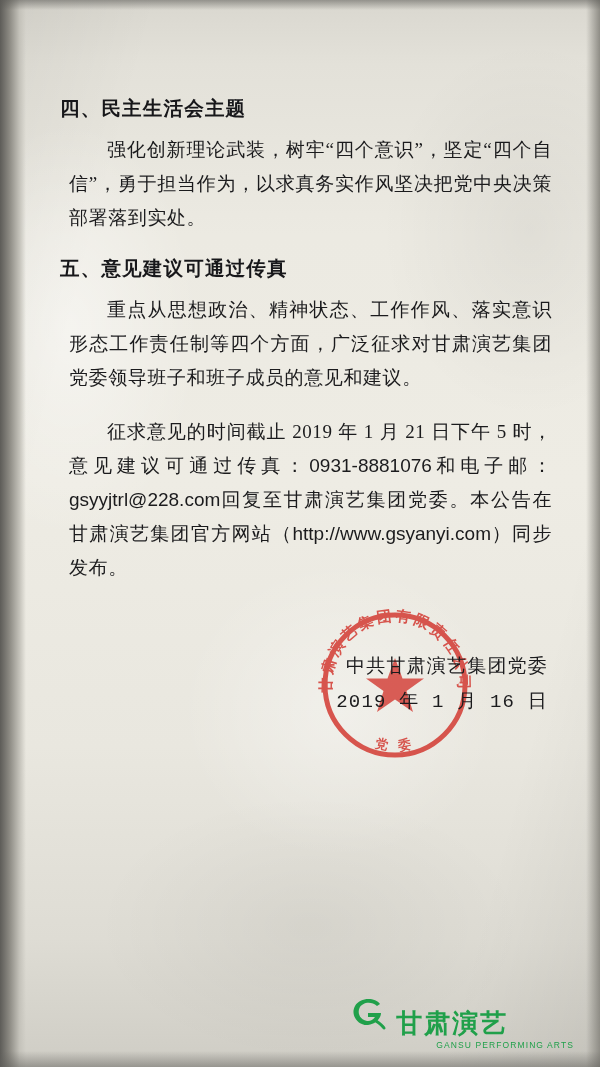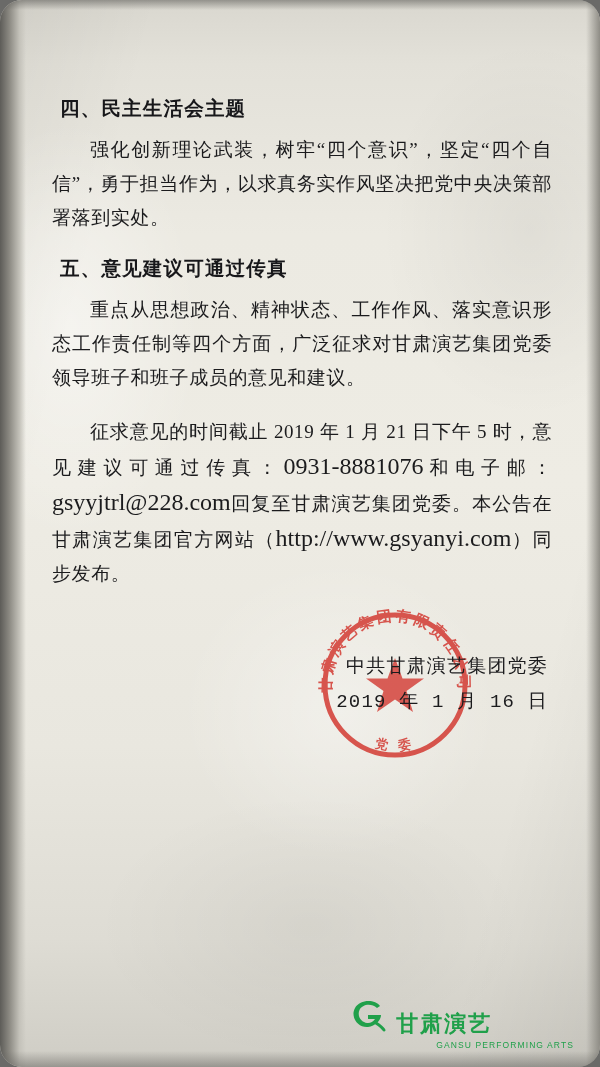--- a/index.html
+++ b/index.html
@@ -16,21 +16,20 @@
 
   
   #page {
     position: relative;
     width: 600px;
     height: 1067px;
     background:
       linear-gradient(105deg, rgba(0,0,0,0.05) 0%, rgba(255,255,255,0.0) 18%, rgba(255,255,255,0.0) 82%, rgba(0,0,0,0.06) 100%),
       linear-gradient(180deg, #d9d7cf 0%, #e3e1d9 6%, #eceae2 22%, #eeece4 45%, #e9e7df 70%, #dedcd4 88%, #cfcdc5 100%);
     overflow: hidden;
-    border-radius: 22px;
   }
 
   
   .blotch {
     position: absolute;
     border-radius: 50%;
     pointer-events: none;
   }
   .b1 { left: -60px; top: 120px; width: 260px; height: 420px;
         background: radial-gradient(ellipse at center, rgba(255,255,255,0.45), rgba(255,255,255,0) 70%); }
@@ -85,29 +84,29 @@
     font-size: 19.5px;
     letter-spacing: 1.2px;
     margin: 0 0 11px 0;
     padding-left: 8px;
     color: #17171a;
   }
   .para {
     font-size: 19px;
     line-height: 34px;
     letter-spacing: 0.6px;
-    margin: 0 0 13px 0;
+    margin: 0 0 13px 17px;
     text-indent: 38px;
     text-align: justify;
     color: #1b1b1d;
   }
   .para.tight { margin-bottom: 20px; }
   .mono-inline {
-    font-family: Liberation Serif, serif;
-    font-size: 24px;
+    font-family: Liberation Sans, sans-serif;
+    font-size: 19px;
     letter-spacing: 0;
   }
 
   
   #signature {
     position: absolute;
     right: 52px;
     top: 648px;
     text-align: right;
     font-size: 19px;
@@ -141,23 +140,23 @@
     width: 42px; height: 42px;
     position: relative;
     flex: 0 0 auto;
   }
   #footer-logo .logo-text {
     display: flex;
     flex-direction: column;
     line-height: 1;
   }
   #footer-logo .cn {
-    font-family: Liberation Mono, monospace;
+    font-family: Liberation Serif, serif;
     font-weight: bold;
-    font-size: 22px;
+    font-size: 26px;
     color: #20a04a;
     letter-spacing: 2px;
     margin-top: 33px;
   }
   #footer-logo .en {
     font-family: "Liberation Sans", "DejaVu Sans", sans-serif;
     font-size: 8.5px;
     color: #20a04a;
     letter-spacing: 1.1px;
     margin-top: 4px;

